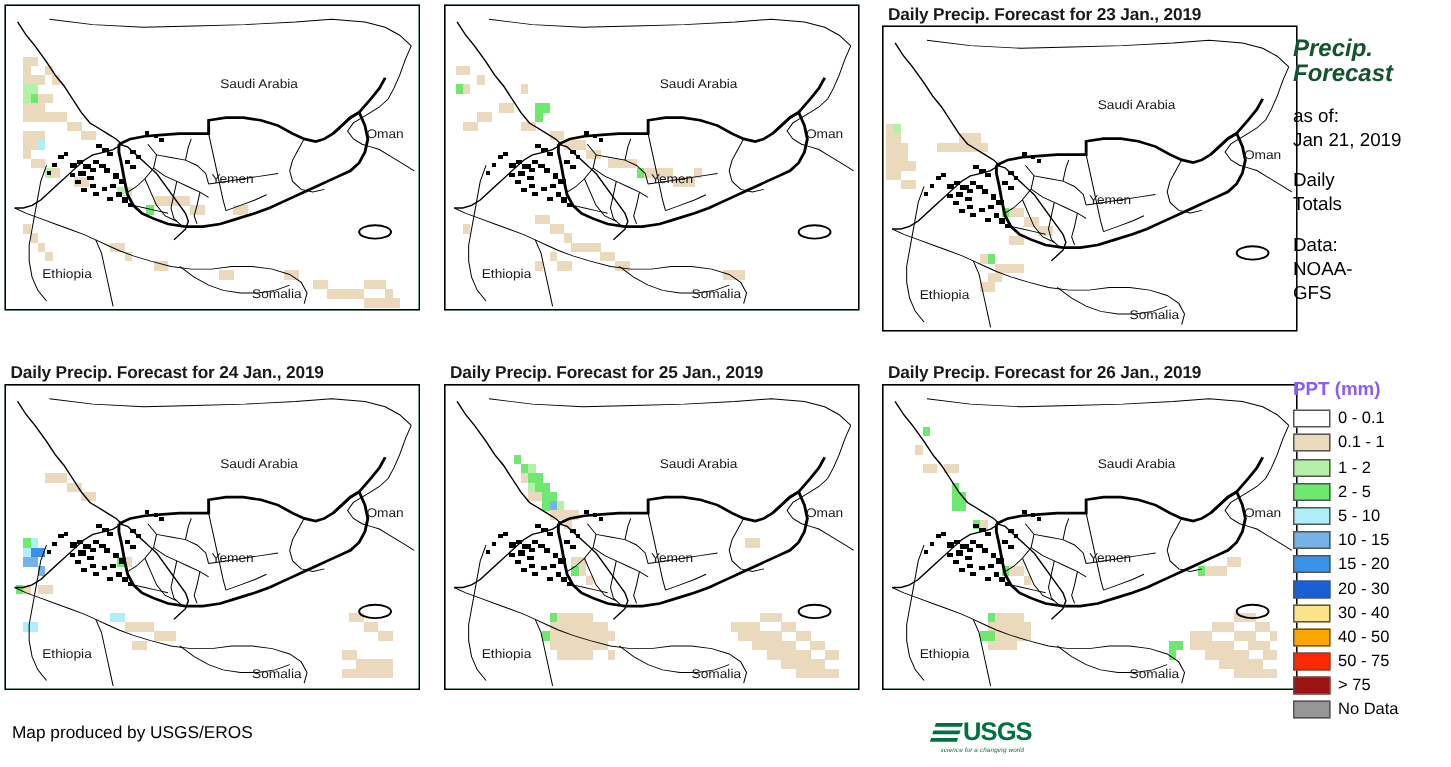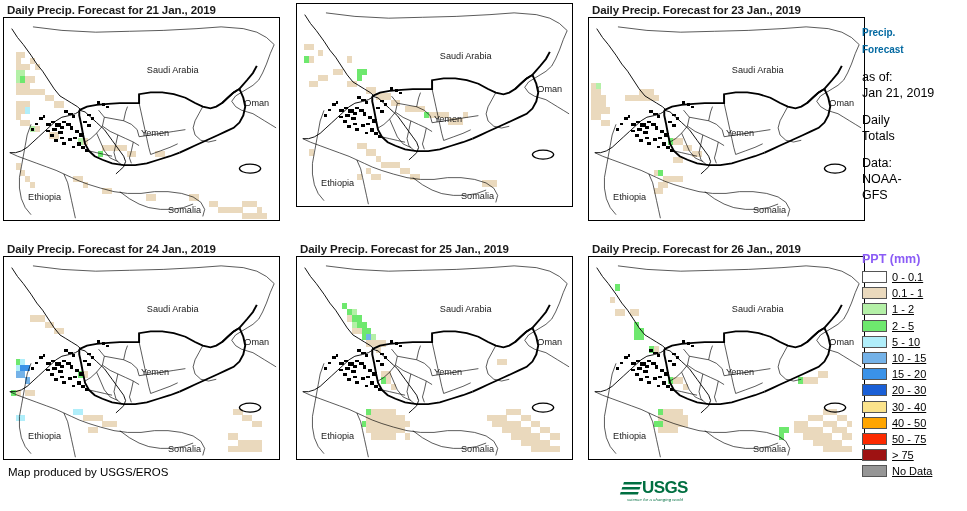--- a/index.html
+++ b/index.html
@@ -31,41 +31,42 @@
   }
   .map-box svg { display: block; }
 
   
   #info-col {
     position: absolute;
     left: 862px; top: 0;
     width: 105px; height: 511px;
   }
   .info-title {
-    font-size: 10px; font-weight: bold; color:#0369a1;
+    font-size: 16px; font-weight: bold; color:#14532d;
     line-height: 17px;
+    font-style: italic;
   }
   .info-line { font-size: 12.5px; color:#000; line-height:16px; }
   .info-gap { height: 11px; }
 
   
   #legend { position:absolute; left:862px; top:252px; width:105px; }
   .legend-title { font-size: 12.5px; font-weight: bold; color:#8b5cf6; margin-bottom:3px; }
-  .legend-row { display:flex; align-items:center; height:16.2px;text-decoration:underline; }
+  .legend-row { display:flex; align-items:flex-end; height:16.2px; }
   .swatch {
     width: 25px; height: 12px;
     border: 1px solid #555;
     margin-right: 5px;
     flex: none;
   }
   .legend-label { font-size: 11px; color:#000; white-space:nowrap; }
 
   
   #footer-credit {
-    position:absolute; left:8px; top:466px;
+    position:absolute; left:8px; top:483px;
     font-size: 11.5px; color:#000;
   }
   #logo-bar {
     position:absolute; left:597px; top:476px;
     display:flex; align-items:center; gap:7px;flex-direction:column;
   }
   .logo { display:flex; align-items:center; height:30px; }
 
   .usgs-wrap { display:flex; flex-direction:column; justify-content:center; }
   .usgs-main { display:flex; align-items:center; }
@@ -112,21 +113,20 @@
   .fews-main { font-size:14px; font-weight:bold; color:#b5411f; letter-spacing:-0.3px; line-height:13px;}
   .fews-sub { font-size:3.6px; color:#b5411f; letter-spacing:0.2px; }
 </style>
 </head>
 <body>
 
 <div id="root">
 
   <div id="panels-grid">
       <div class="panel" style="left: 3px; top: 3px; width: 277px;">
-        <div class="panel-title">Daily Precip. Forecast for 21 Jan., 2019</div>
         <div class="map-box" style="width: 277px; height: 204px;">
           <svg width="100%" height="100%" viewBox="0 0 285 228" preserveAspectRatio="none" shape-rendering="crispEdges">
             <rect x="0" y="0" width="285" height="228" fill="#ffffff"></rect>
             <g>
               <rect x="12" y="38" width="5.2" height="7.2" fill="#ead9bd"></rect>
               <rect x="17" y="38" width="5.2" height="7.2" fill="#ead9bd"></rect>
               <rect x="12" y="45" width="5.2" height="7.2" fill="#ead9bd"></rect>
               <rect x="12" y="52" width="5.2" height="7.2" fill="#ead9bd"></rect>
               <rect x="17" y="52" width="5.2" height="7.2" fill="#ead9bd"></rect>
               <rect x="22" y="52" width="5.2" height="7.2" fill="#ead9bd"></rect>

